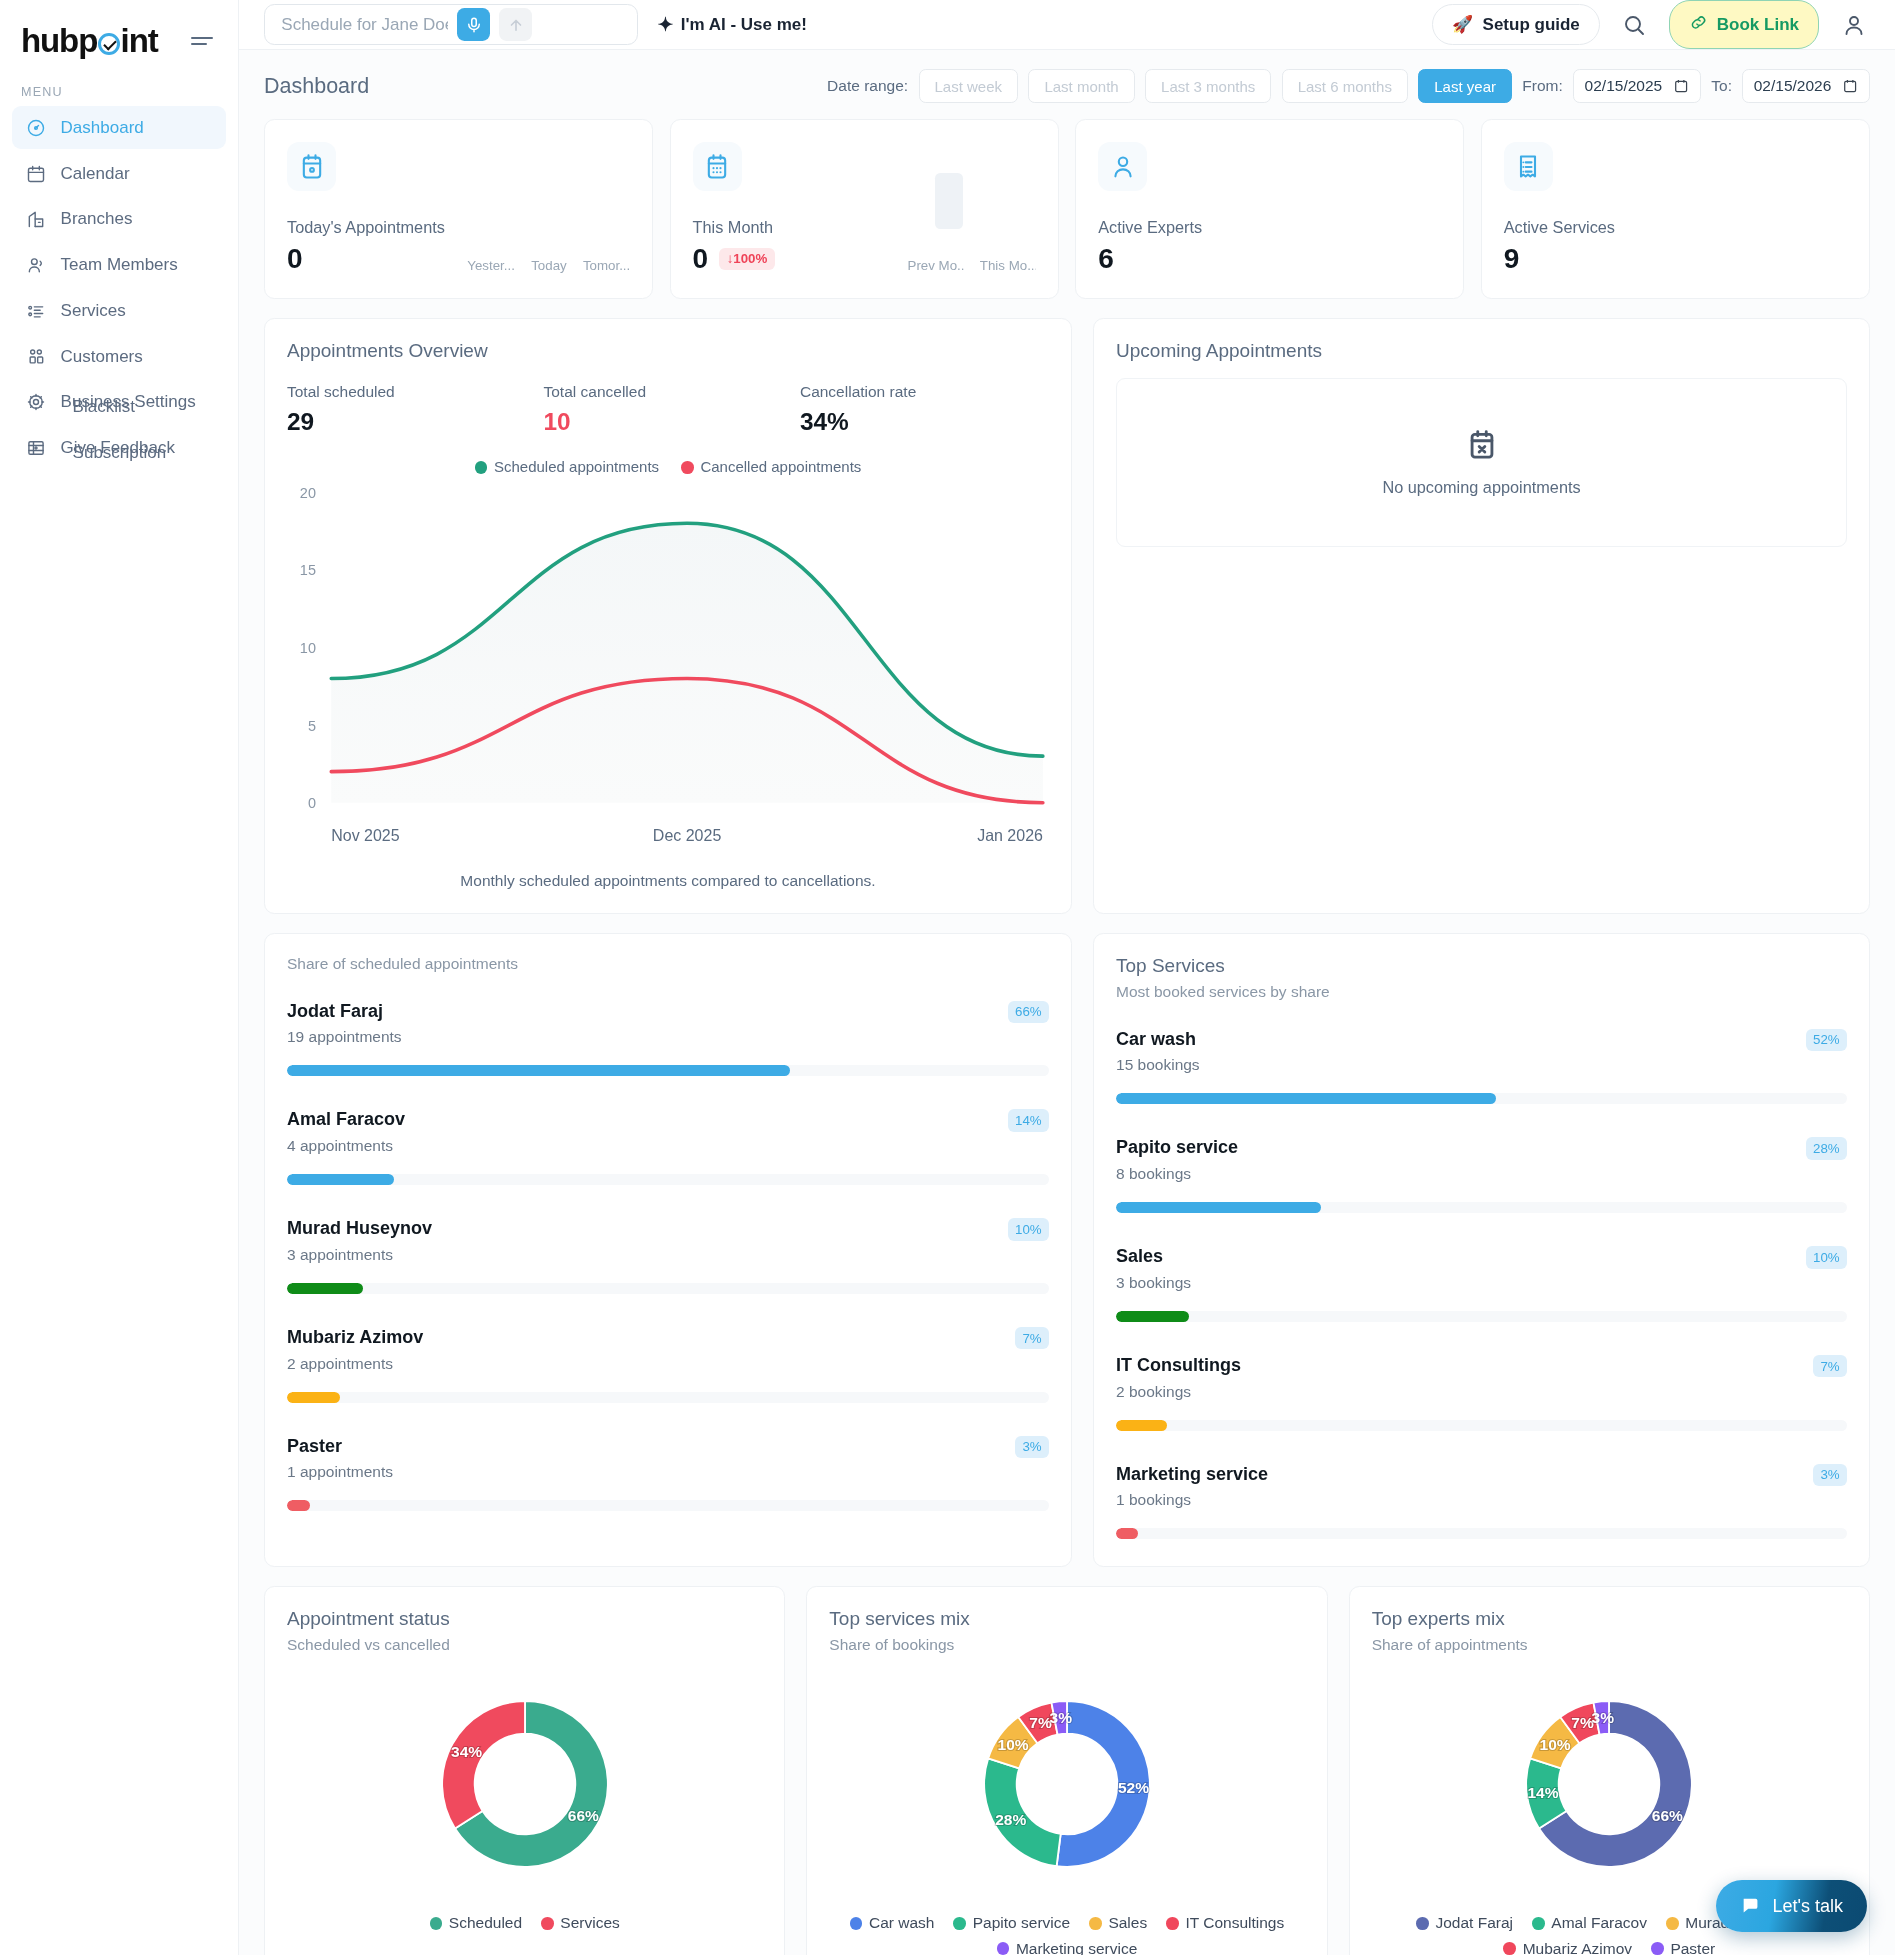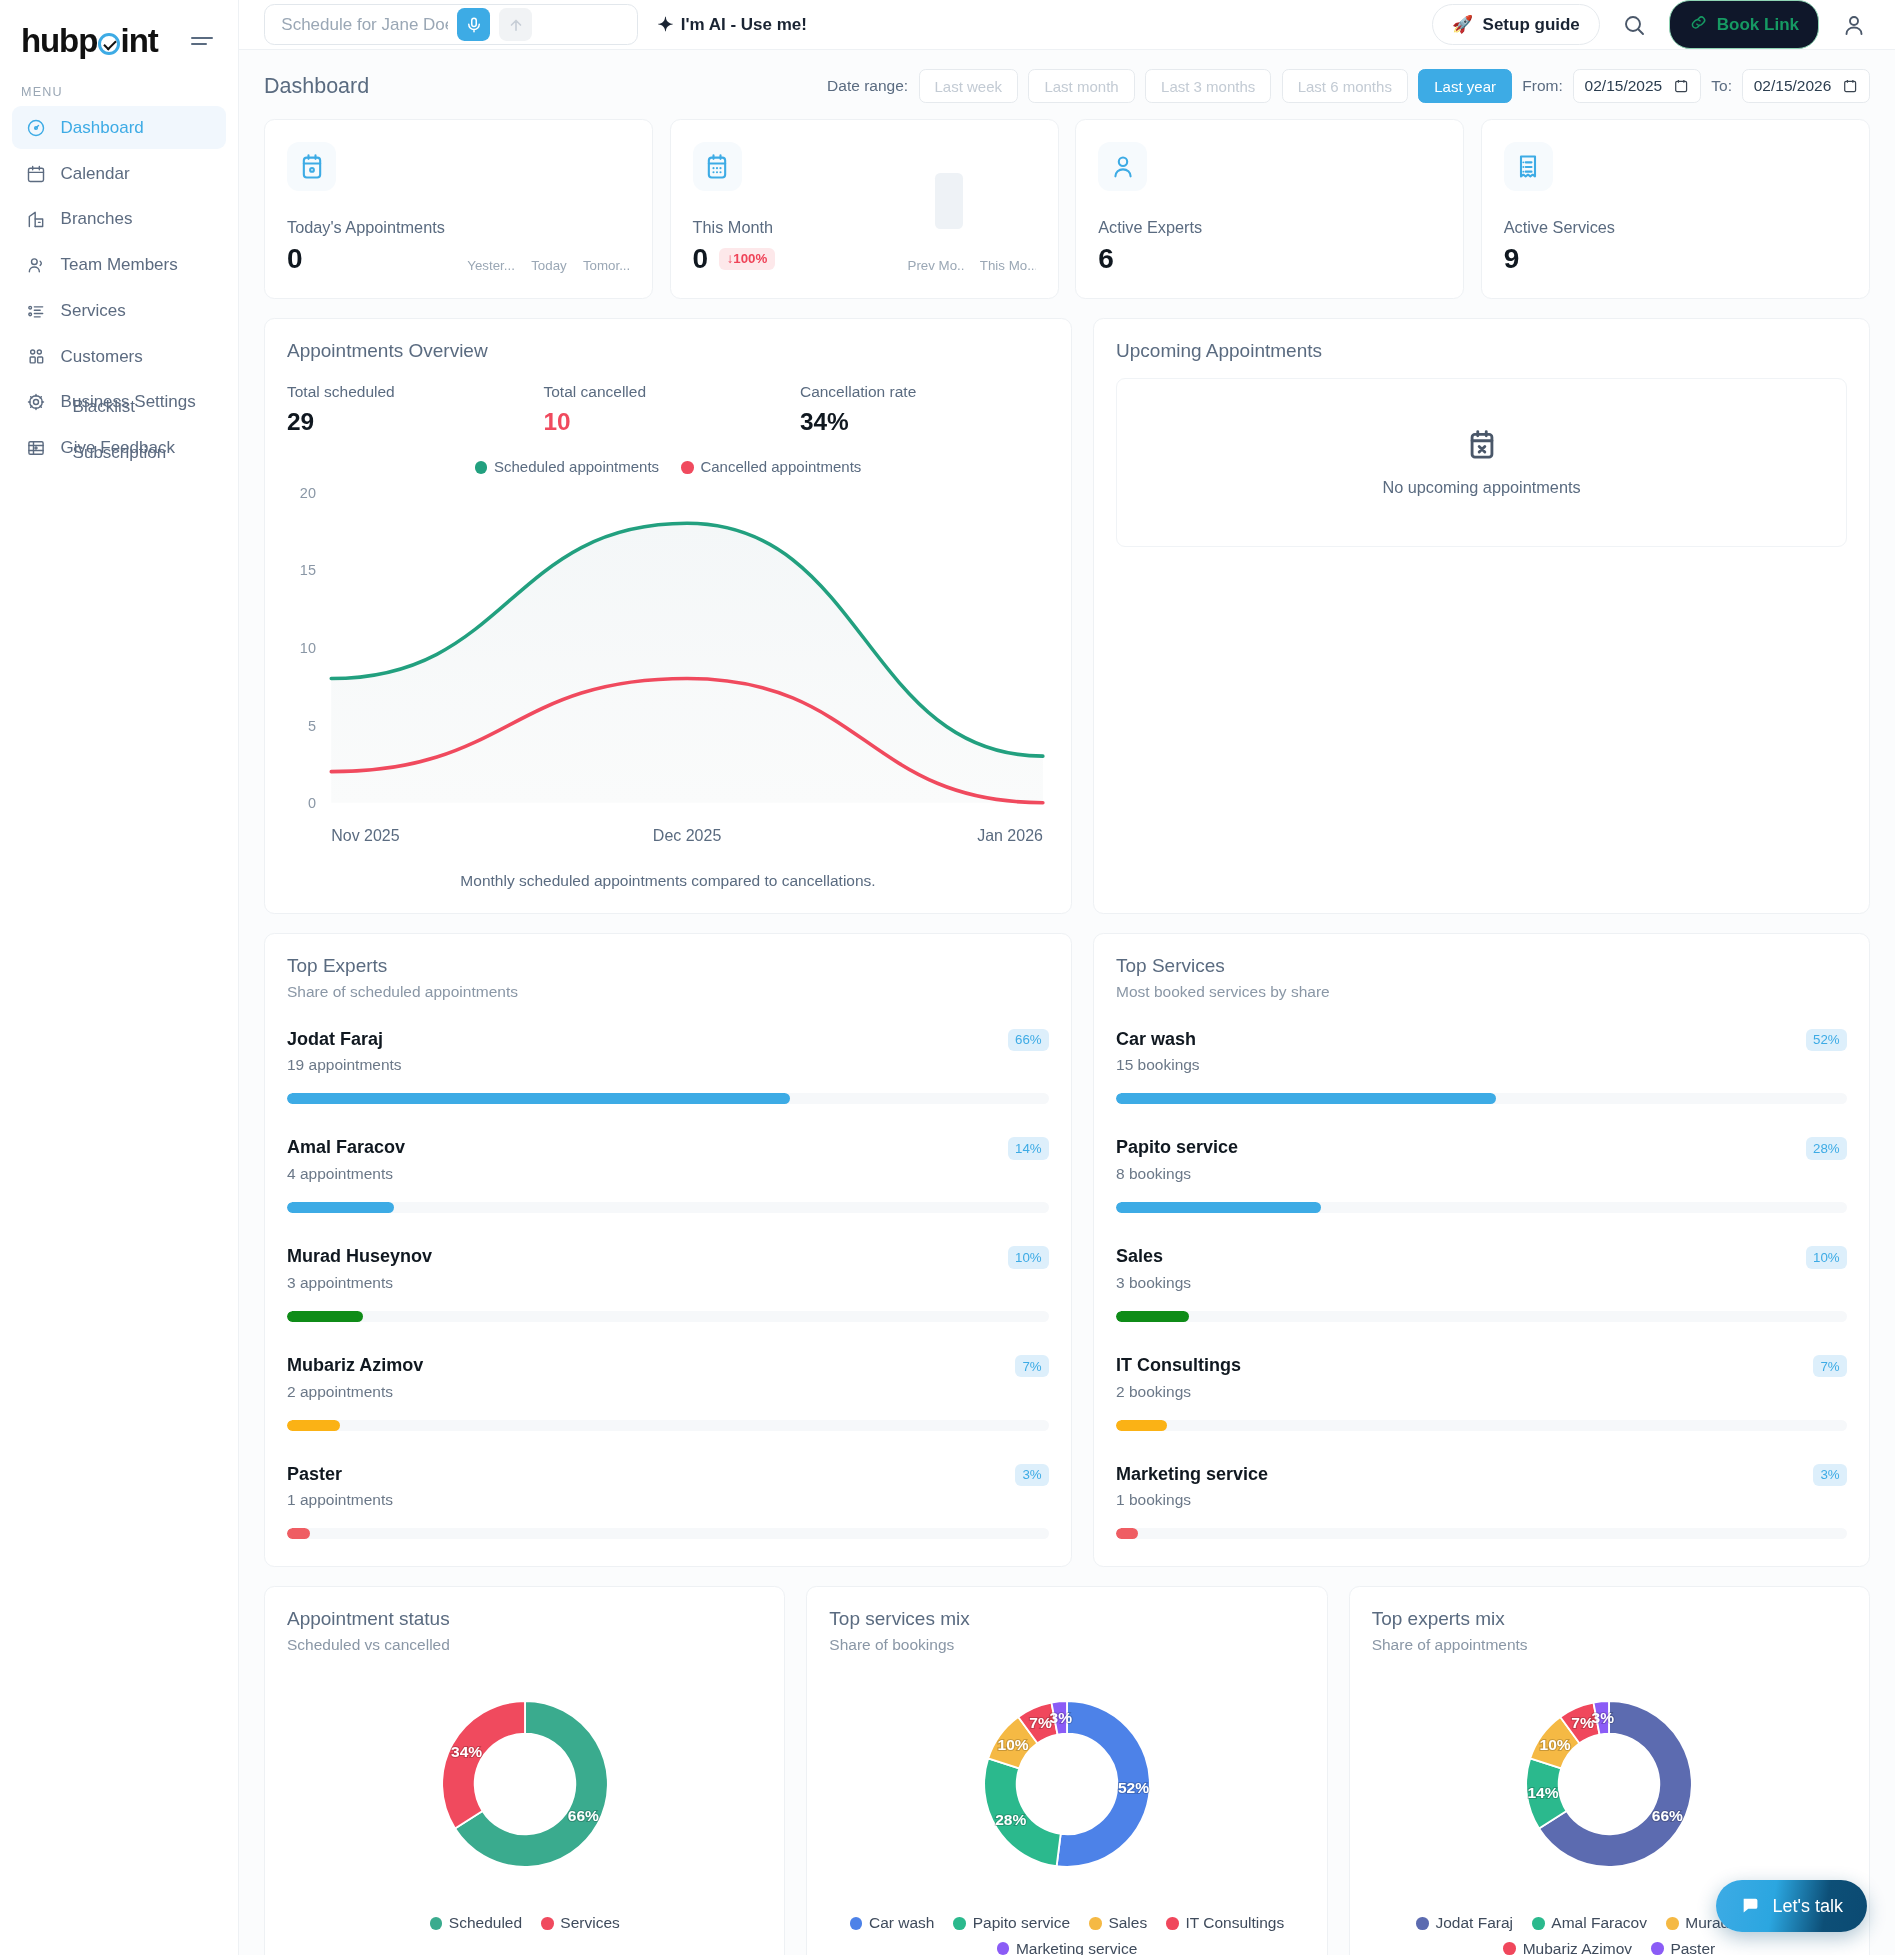--- a/index.html
+++ b/index.html
@@ -46,21 +46,21 @@
   .send{width:33px;height:33px;border-radius:7.4px;background:#f1f3f5;display:flex;align-items:center;
         justify-content:center;flex:0 0 33px;cursor:pointer;}
   .send svg{width:18px;height:18px;stroke:#c7ced6;fill:none;stroke-width:2.2;stroke-linecap:round;stroke-linejoin:round;}
   .ai-tag{display:flex;align-items:center;gap:7.4px;margin-left:4.4px;font-size:17px;font-weight:700;color:#1a2433;
           white-space:nowrap;cursor:pointer;}
   .spark{font-size:19px;}
   .topbar-right{margin-left:auto;display:flex;align-items:center;gap:18px;}
   .btn-setup{display:flex;align-items:center;gap:9px;border:0.7px solid #e6eaee;border-radius:21px;
              height:41px;padding:0 19px;font-size:17px;font-weight:700;color:#1a2433;background:#fff;cursor:pointer;}
   .btn-book{display:flex;align-items:center;gap:9px;border:1.1px solid #8fd4b4;border-radius:21px;
-            height:49px;padding:0 19px;font-size:17px;font-weight:700;color:#169a63;background:#0f172a;cursor:pointer;}
+            height:49px;padding:0 19px;font-size:17px;font-weight:700;color:#169a63;background:#fef9c3;cursor:pointer;}
   .icobtn{width:33px;height:33px;display:flex;align-items:center;justify-content:center;cursor:pointer;}
   .icobtn svg{width:24px;height:24px;stroke:#4a5769;fill:none;stroke-width:1.9;stroke-linecap:round;stroke-linejoin:round;}
 
   
   .content{flex:1;padding:19px 25px 0 25px;}
   .page-head{display:flex;align-items:center;margin-bottom:16.3px;}
   .page-title{font-size:21.5px;color:#5a6b80;font-weight:400;}
   .daterange{margin-left:auto;display:flex;align-items:center;gap:10.4px;}
   .dr-label{font-size:15.5px;color:#5a6b80;}
   .chip{border:0.7px solid #e6eaee;border-radius:6.7px;height:34px;padding:0 15px;display:flex;align-items:center;
@@ -461,21 +461,20 @@
                 <path d="M9 2.5v3M15 2.5v3M5 9h14M10 13l4 4M14 13l-4 4"></path>
               </svg>
             <div class="t">No upcoming appointments</div>
           </div>
         </section>
       </div>
 
       <div class="row2">
 
         <section class="card panel">
-          <h3>Top Experts</h3>
           <div class="sub">Share of scheduled appointments</div>
           <div class="rank" id="expertsList">
               <div class="rank-item">
                 <div class="rank-top">
                   <div>
                     <div class="rank-name">Jodat Faraj</div>
                     <div class="rank-meta">19 appointments</div>
                   </div>
                   <span class="pct">66%</span>
                 </div>

